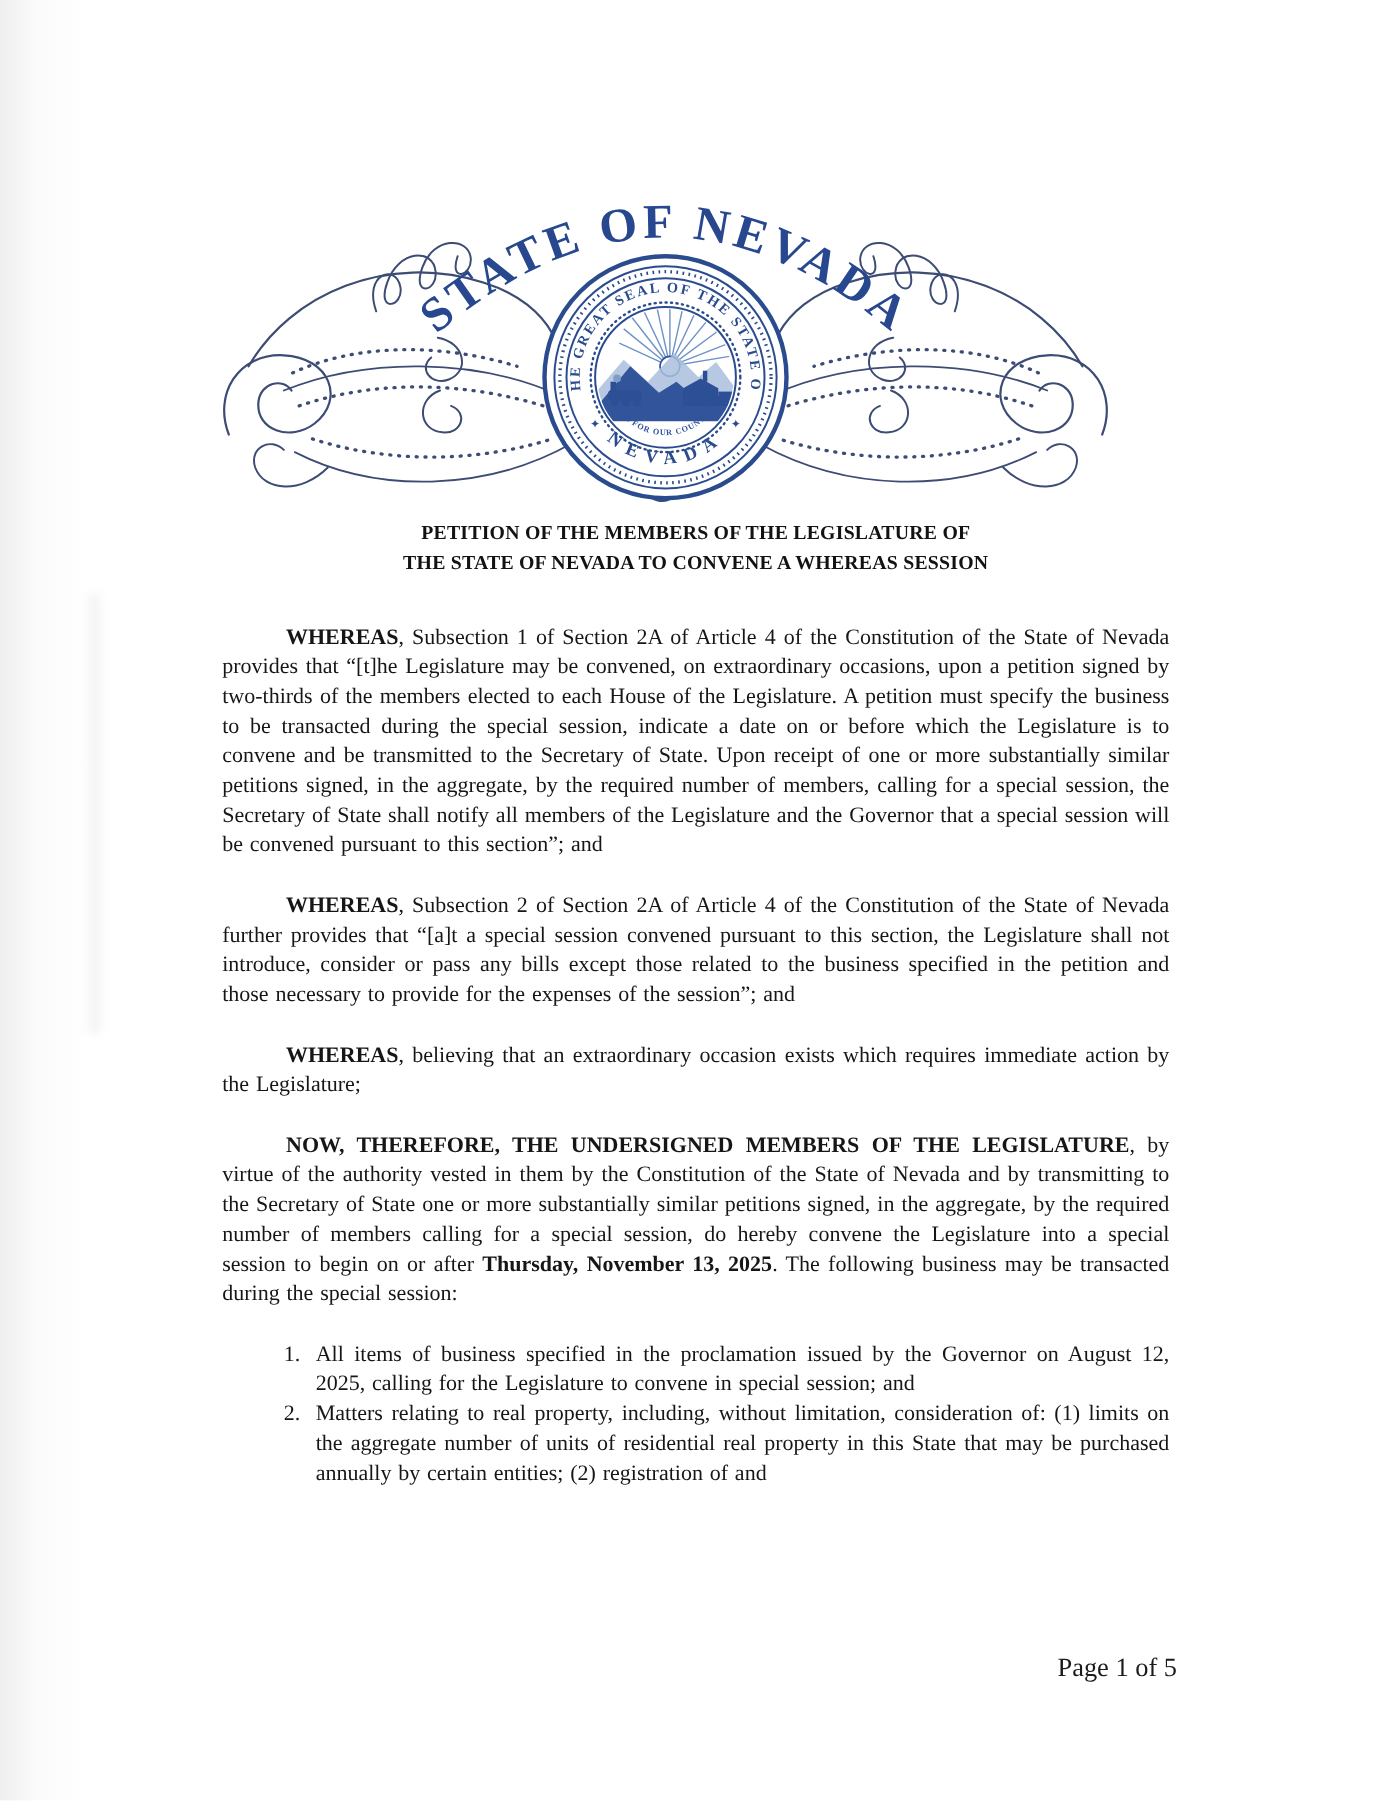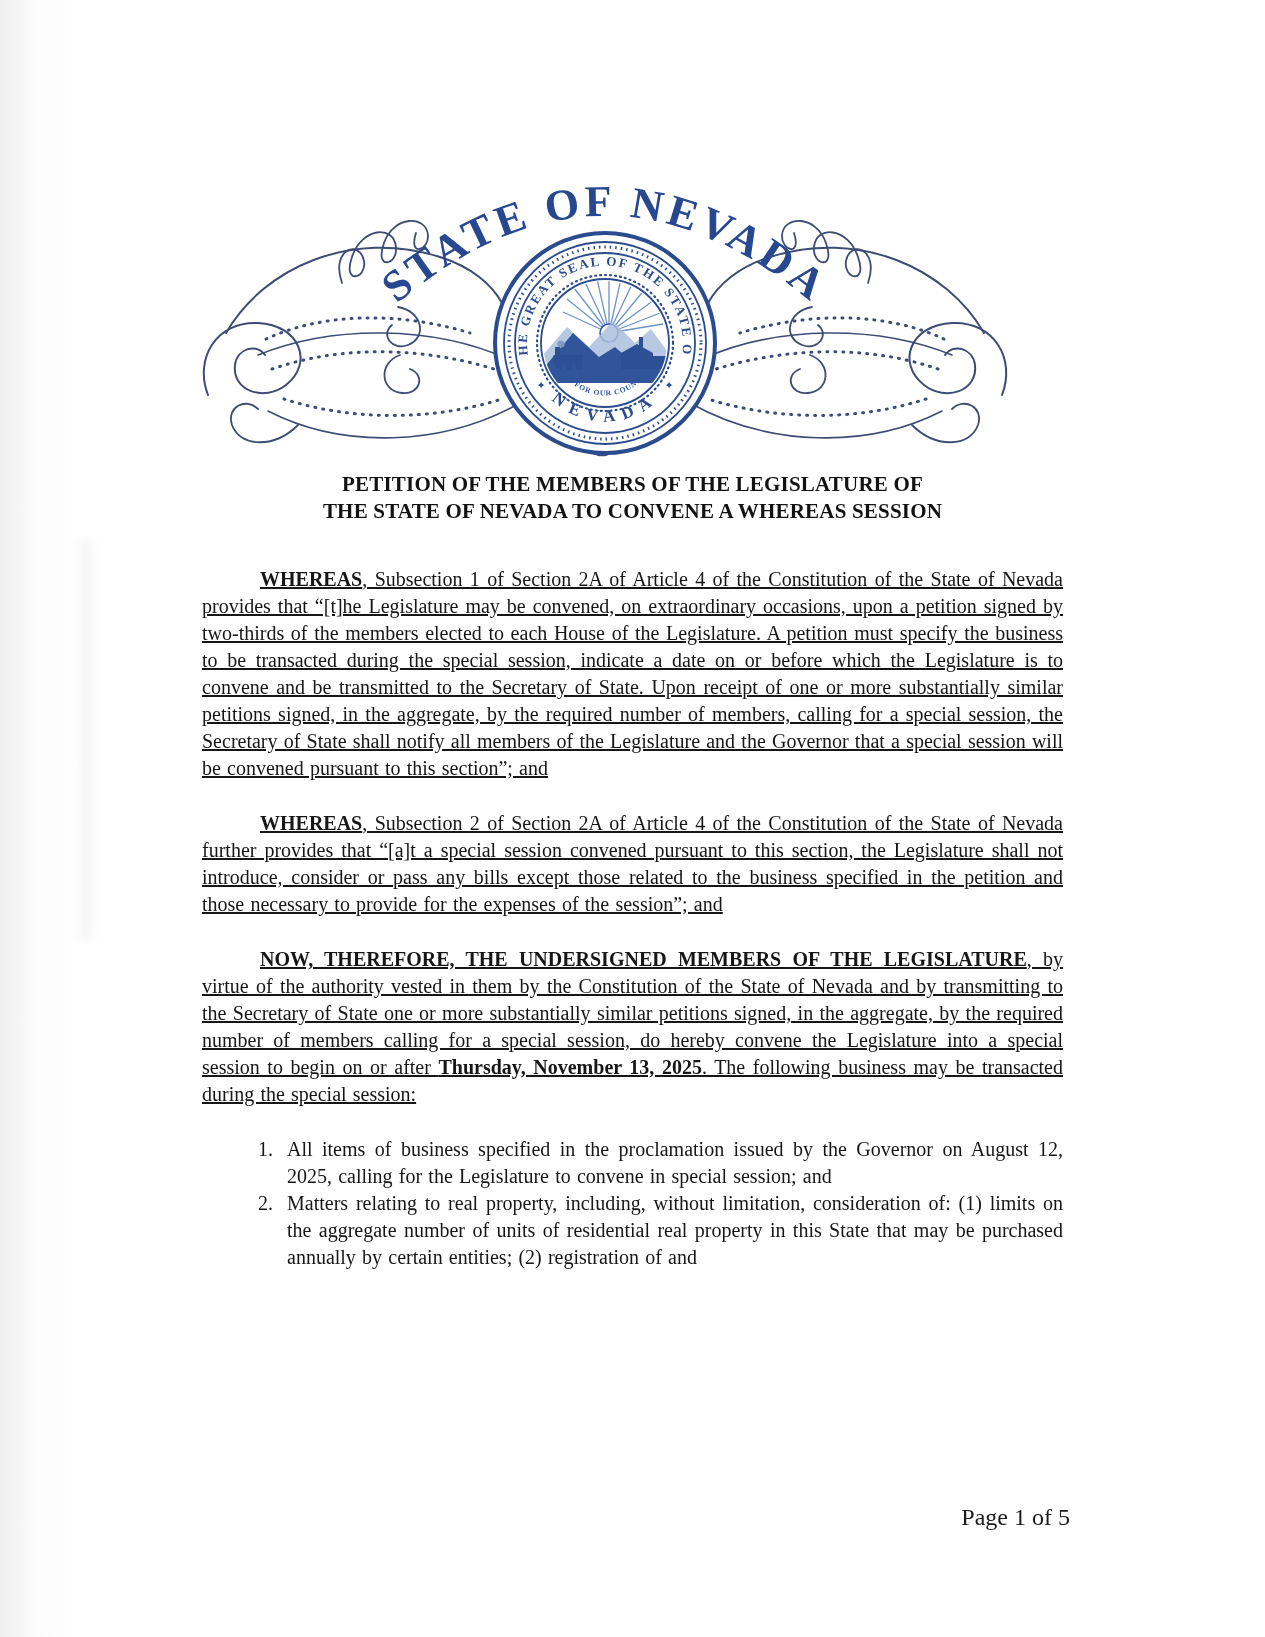--- a/index.html
+++ b/index.html
@@ -20,29 +20,29 @@
     position:absolute;left:80px;top:540px;width:12px;height:400px;
     background:rgba(120,120,120,0.07);filter:blur(4px);
     pointer-events:none;
   }
   .header-art{
     position:absolute;top:163px;left:202px;width:820px;height:302px;
   }
   .doc-title{
     position:absolute;top:471px;left:202px;width:861px;
     margin:0;text-align:center;
-    font-size:21px;font-weight:bold;line-height:27px;letter-spacing:0.2px;
+    font-size:18px;font-weight:bold;line-height:27px;letter-spacing:0.2px;
     color:#121212;
   }
   .content{
     position:absolute;top:566px;left:202px;width:861px;
     font-size:20px;line-height:27px;text-align:justify;
     word-spacing:1.2px;
   }
-  .par{margin:0 0 28px 0;text-indent:58px;text-decoration:underline;}
+  .par{margin:0 0 28px 0;text-indent:58px;}
   .par .lead{font-weight:bold;}
   .b{font-weight:bold;}
   .biz-list{margin-top:28px;}
   .biz-item{position:relative;padding-left:85px;text-align:justify;}
   .biz-item .num{position:absolute;left:56px;top:0;}
   .footer{
     position:absolute;top:1504px;left:202px;width:868px;
     font-size:24px;text-align:right;color:#1b1b1b;
   }
   svg text{font-family:"Liberation Serif", serif;}
@@ -142,20 +142,21 @@
   <h1 class="doc-title">
     <span>PETITION OF THE MEMBERS OF THE LEGISLATURE OF</span><br>
     <span>THE STATE OF NEVADA TO CONVENE A WHEREAS SESSION</span>
   </h1>
 
   <div class="content">
     <p class="par"><span class="lead">WHEREAS</span><span>, Subsection 1 of Section 2A of Article 4 of the Constitution of the State of Nevada provides that “[t]he Legislature may be convened, on extraordinary occasions, upon a petition signed by two-thirds of the members elected to each House of the Legislature.  A petition must specify the business to be transacted during the special session, indicate a date on or before which the Legislature is to convene and be transmitted to the Secretary of State.  Upon receipt of one or more substantially similar petitions signed, in the aggregate, by the required number of members, calling for a special session, the Secretary of State shall notify all members of the Legislature and the Governor that a special session will be convened pursuant to this section”; and</span></p>
 
     <p class="par"><span class="lead">WHEREAS</span><span>, Subsection 2 of Section 2A of Article 4 of the Constitution of the State of Nevada further provides that “[a]t a special session convened pursuant to this section, the Legislature shall not introduce, consider or pass any bills except those related to the business specified in the petition and those necessary to provide for the expenses of the session”; and</span></p>
 
+    <p class="par"><span class="lead">WHEREAS</span><span>, believing that an extraordinary occasion exists which requires immediate action by the Legislature;</span></p>
 
     <p class="par"><span class="b">NOW, THEREFORE, THE UNDERSIGNED MEMBERS OF THE LEGISLATURE</span><span>, by virtue of the authority vested in them by the Constitution of the State of Nevada and by transmitting to the Secretary of State one or more substantially similar petitions signed, in the aggregate, by the required number of members calling for a special session, do hereby convene the Legislature into a special session to begin on or after </span><span class="b">Thursday, November 13, 2025</span><span>.  The following business may be transacted during the special session:</span></p>
 
     <div class="biz-list">
       <div class="biz-item">
         <span class="num">1.</span>
         <span>All items of business specified in the proclamation issued by the Governor on August 12, 2025, calling for the Legislature to convene in special session; and</span>
       </div>
       <div class="biz-item">
         <span class="num">2.</span>

